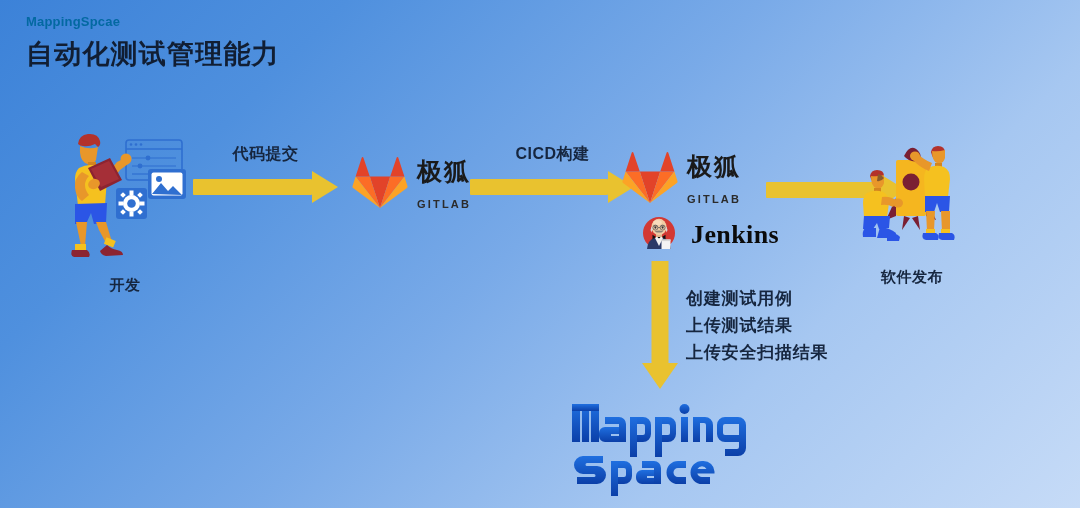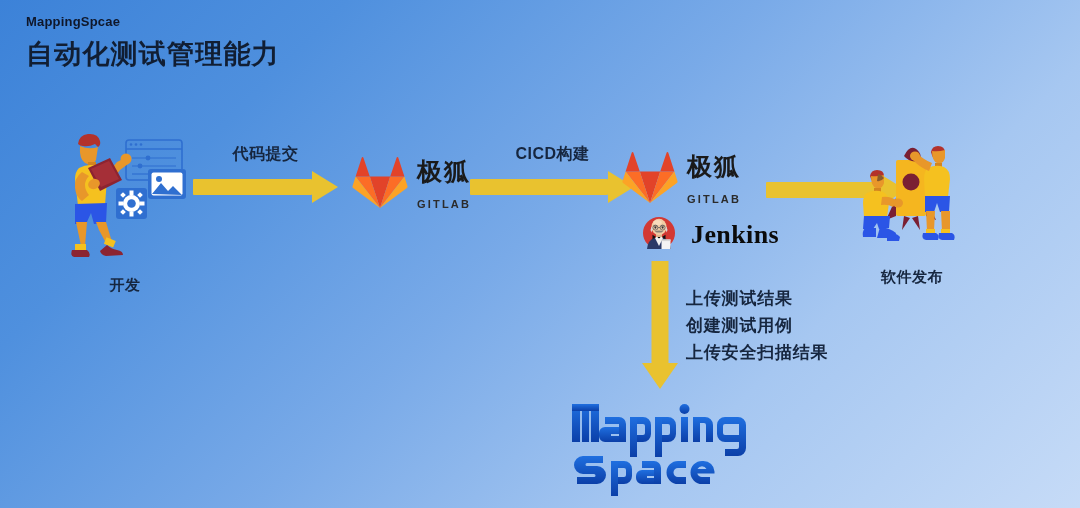--- a/index.html
+++ b/index.html
@@ -8,21 +8,21 @@
     font-family:"Liberation Sans","DejaVu Sans",sans-serif;
     background:linear-gradient(135deg,#3c82d8 0%,#4f90de 22%,#79aae8 48%,#a6c7f1 72%,#c6dbf7 100%);
     position:relative;
     color:#16263f;
   }
 
   
   #brand-tag {
     position:absolute; left:26px; top:14px;
     font-size:13px; font-weight:600; letter-spacing:.2px;
-    color:#0f172a;
+    color:#0369a1;
   }
   #page-title {
     position:absolute; left:26px; top:36px;
     font-size:27px; font-weight:700; letter-spacing:1.2px;
     color:#111e33;
   }
 
   
   .node { position:absolute; }
   .node-label {
@@ -315,22 +315,22 @@
   </div>
   <div class="node-label">软件发布</div>
 </div>
 
 <div class="arrow-v" style="left:640px; top:261px; width:40px; height:128px;">
   <div class="bar" style="height:102px;"></div>
   <div class="head"></div>
 </div>
 
 <div id="flow-steps">
+  <div class="step">创建测试用例</div>
   <div class="step">上传测试结果</div>
-  <div class="step">创建测试用例</div>
   <div class="step">上传安全扫描结果</div>
 </div>
 
 <div id="ms-logo">
   <svg width="200" height="100" viewBox="0 0 200 100">
     <defs>
       <linearGradient id="msg" x1="0" y1="0" x2="0" y2="1">
         <stop offset="0%" stop-color="#1f6fe0"></stop>
         <stop offset="100%" stop-color="#0b3fa8"></stop>
       </linearGradient>

